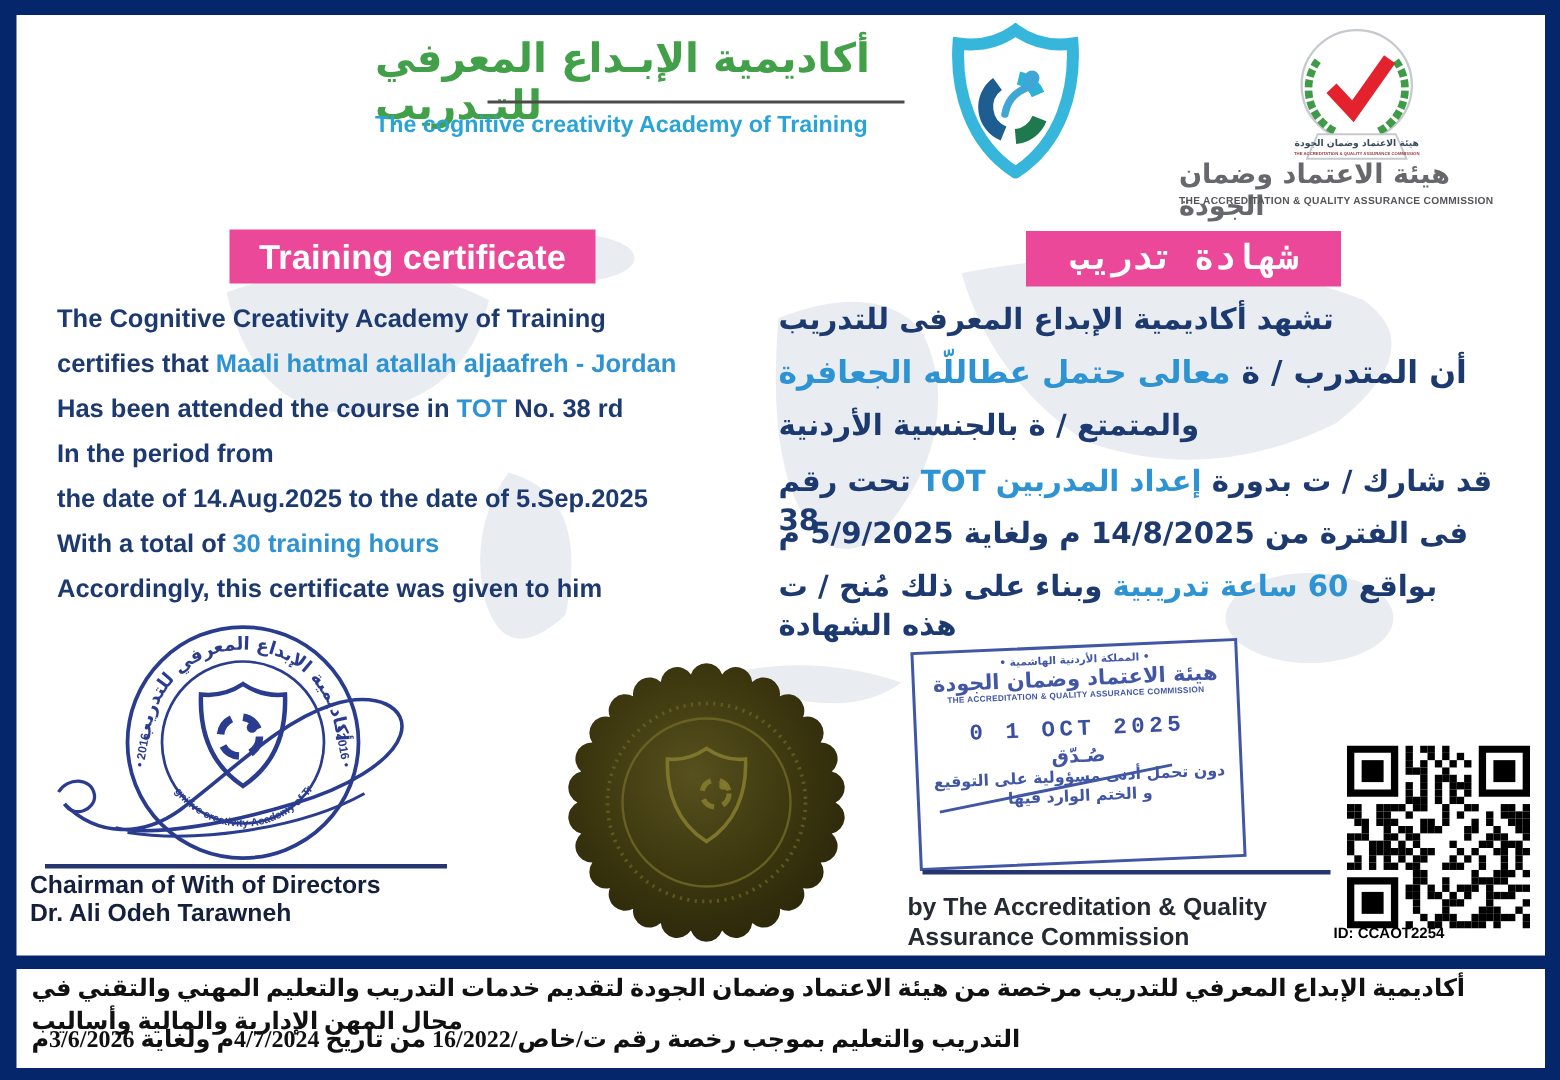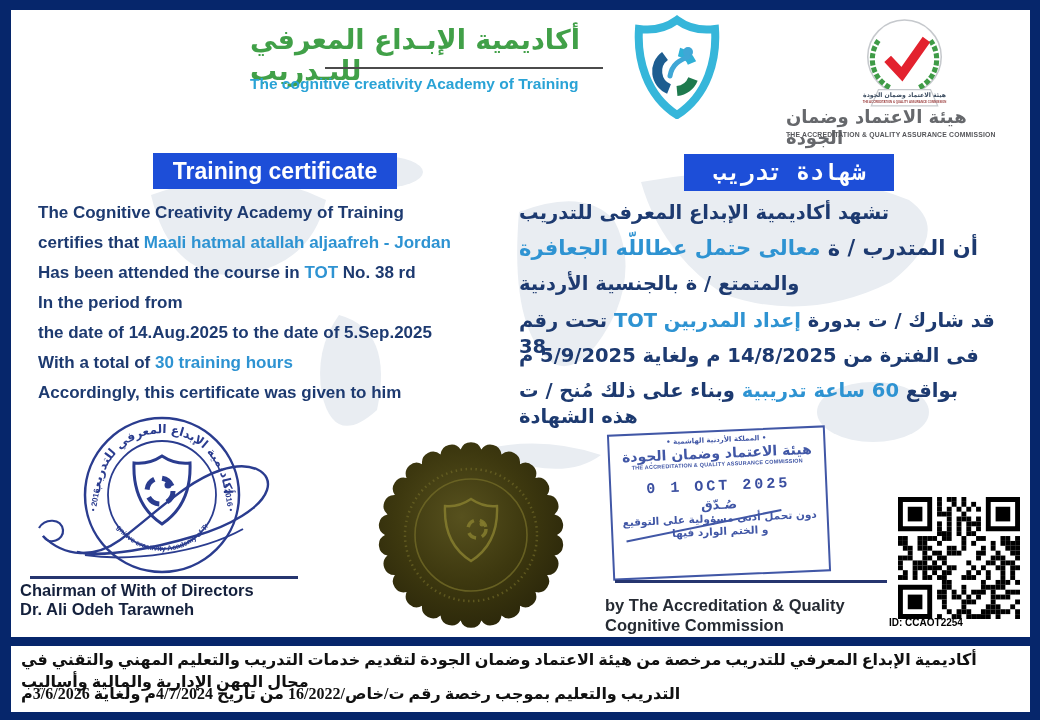--- a/index.html
+++ b/index.html
@@ -18,21 +18,21 @@
            font-family:"DejaVu Sans",sans-serif;}
   .acad-underline{left:314px;top:57px;width:278px;height:2px;background:#4b4b4b;}
   .acad-en{left:239px;top:65px;width:440px;font-size:15.5px;font-weight:bold;color:#2aa3d6;}
   .acad-shield{left:614px;top:5px;width:104px;height:104px;}
   
   .com-emblem{left:845px;top:6px;width:97px;height:97px;}
   .com-ar{left:775px;top:96px;width:240px;font-size:18px;font-weight:bold;color:#66686c;
           font-family:"DejaVu Sans",sans-serif;}
   .com-en{left:775px;top:121px;width:240px;font-size:6.8px;font-weight:bold;color:#55565a;letter-spacing:.2px;}
   
-  .hdr-box{background:#1d4ed8;color:#ffffff;display:flex;align-items:center;justify-content:center;}
+  .hdr-box{background:#ec4899;color:#ffffff;display:flex;align-items:center;justify-content:center;}
   .hdr-en{left:142px;top:143px;width:244px;height:36px;font-size:23px;font-weight:bold;}
   .hdr-ar{left:673px;top:144px;width:210px;height:37px;font-size:23px;font-weight:bold;
           font-family:Liberation Mono, monospace;}
   
   .eline{left:27px;width:480px;height:22px;font-size:17px;font-weight:bold;color:#1d3a70;line-height:22px;}
   .aline{left:508px;width:480px;height:26px;font-size:19.5px;font-weight:bold;color:#1d3a70;line-height:26px;
          font-family:"DejaVu Sans",sans-serif;}
   .hl{color:#2e93d2;}
   
   .round-stamp{left:14px;top:398px;width:280px;height:172px;}
@@ -169,21 +169,21 @@
     <div class="rs-title rtl">هيئة الاعتماد وضمان الجودة</div>
     <div class="rs-en">THE ACCREDITATION &amp; QUALITY ASSURANCE COMMISSION</div>
     <div class="rs-date">0 1 OCT 2025</div>
     <div class="rs-script">صُـدّق</div>
     <div class="rs-slash"></div>
     <div class="rs-note rtl">دون تحمل أدنى مسؤولية على التوقيع</div>
     <div class="rs-note rtl">و الختم الوارد فيها</div>
   </div>
   <div class="abs att-line"></div>
   <div class="abs ctr att1">by The Accreditation &amp; Quality</div>
-  <div class="abs ctr att2">Cognitive Commission</div>
+  <div class="abs ctr att2">Assurance Commission</div>
 
   <svg class="abs qr" id="qr-svg" viewBox="0 0 122.5 122.5">
       <g fill="#000">
         <rect x="39.2" y="0.0" width="4.9" height="4.9"></rect>
         <rect x="49.0" y="0.0" width="4.9" height="4.9"></rect>
         <rect x="53.9" y="0.0" width="4.9" height="4.9"></rect>
         <rect x="63.7" y="0.0" width="4.9" height="4.9"></rect>
         <rect x="39.2" y="4.9" width="4.9" height="4.9"></rect>
         <rect x="53.9" y="4.9" width="4.9" height="4.9"></rect>
         <rect x="63.7" y="4.9" width="4.9" height="4.9"></rect>

